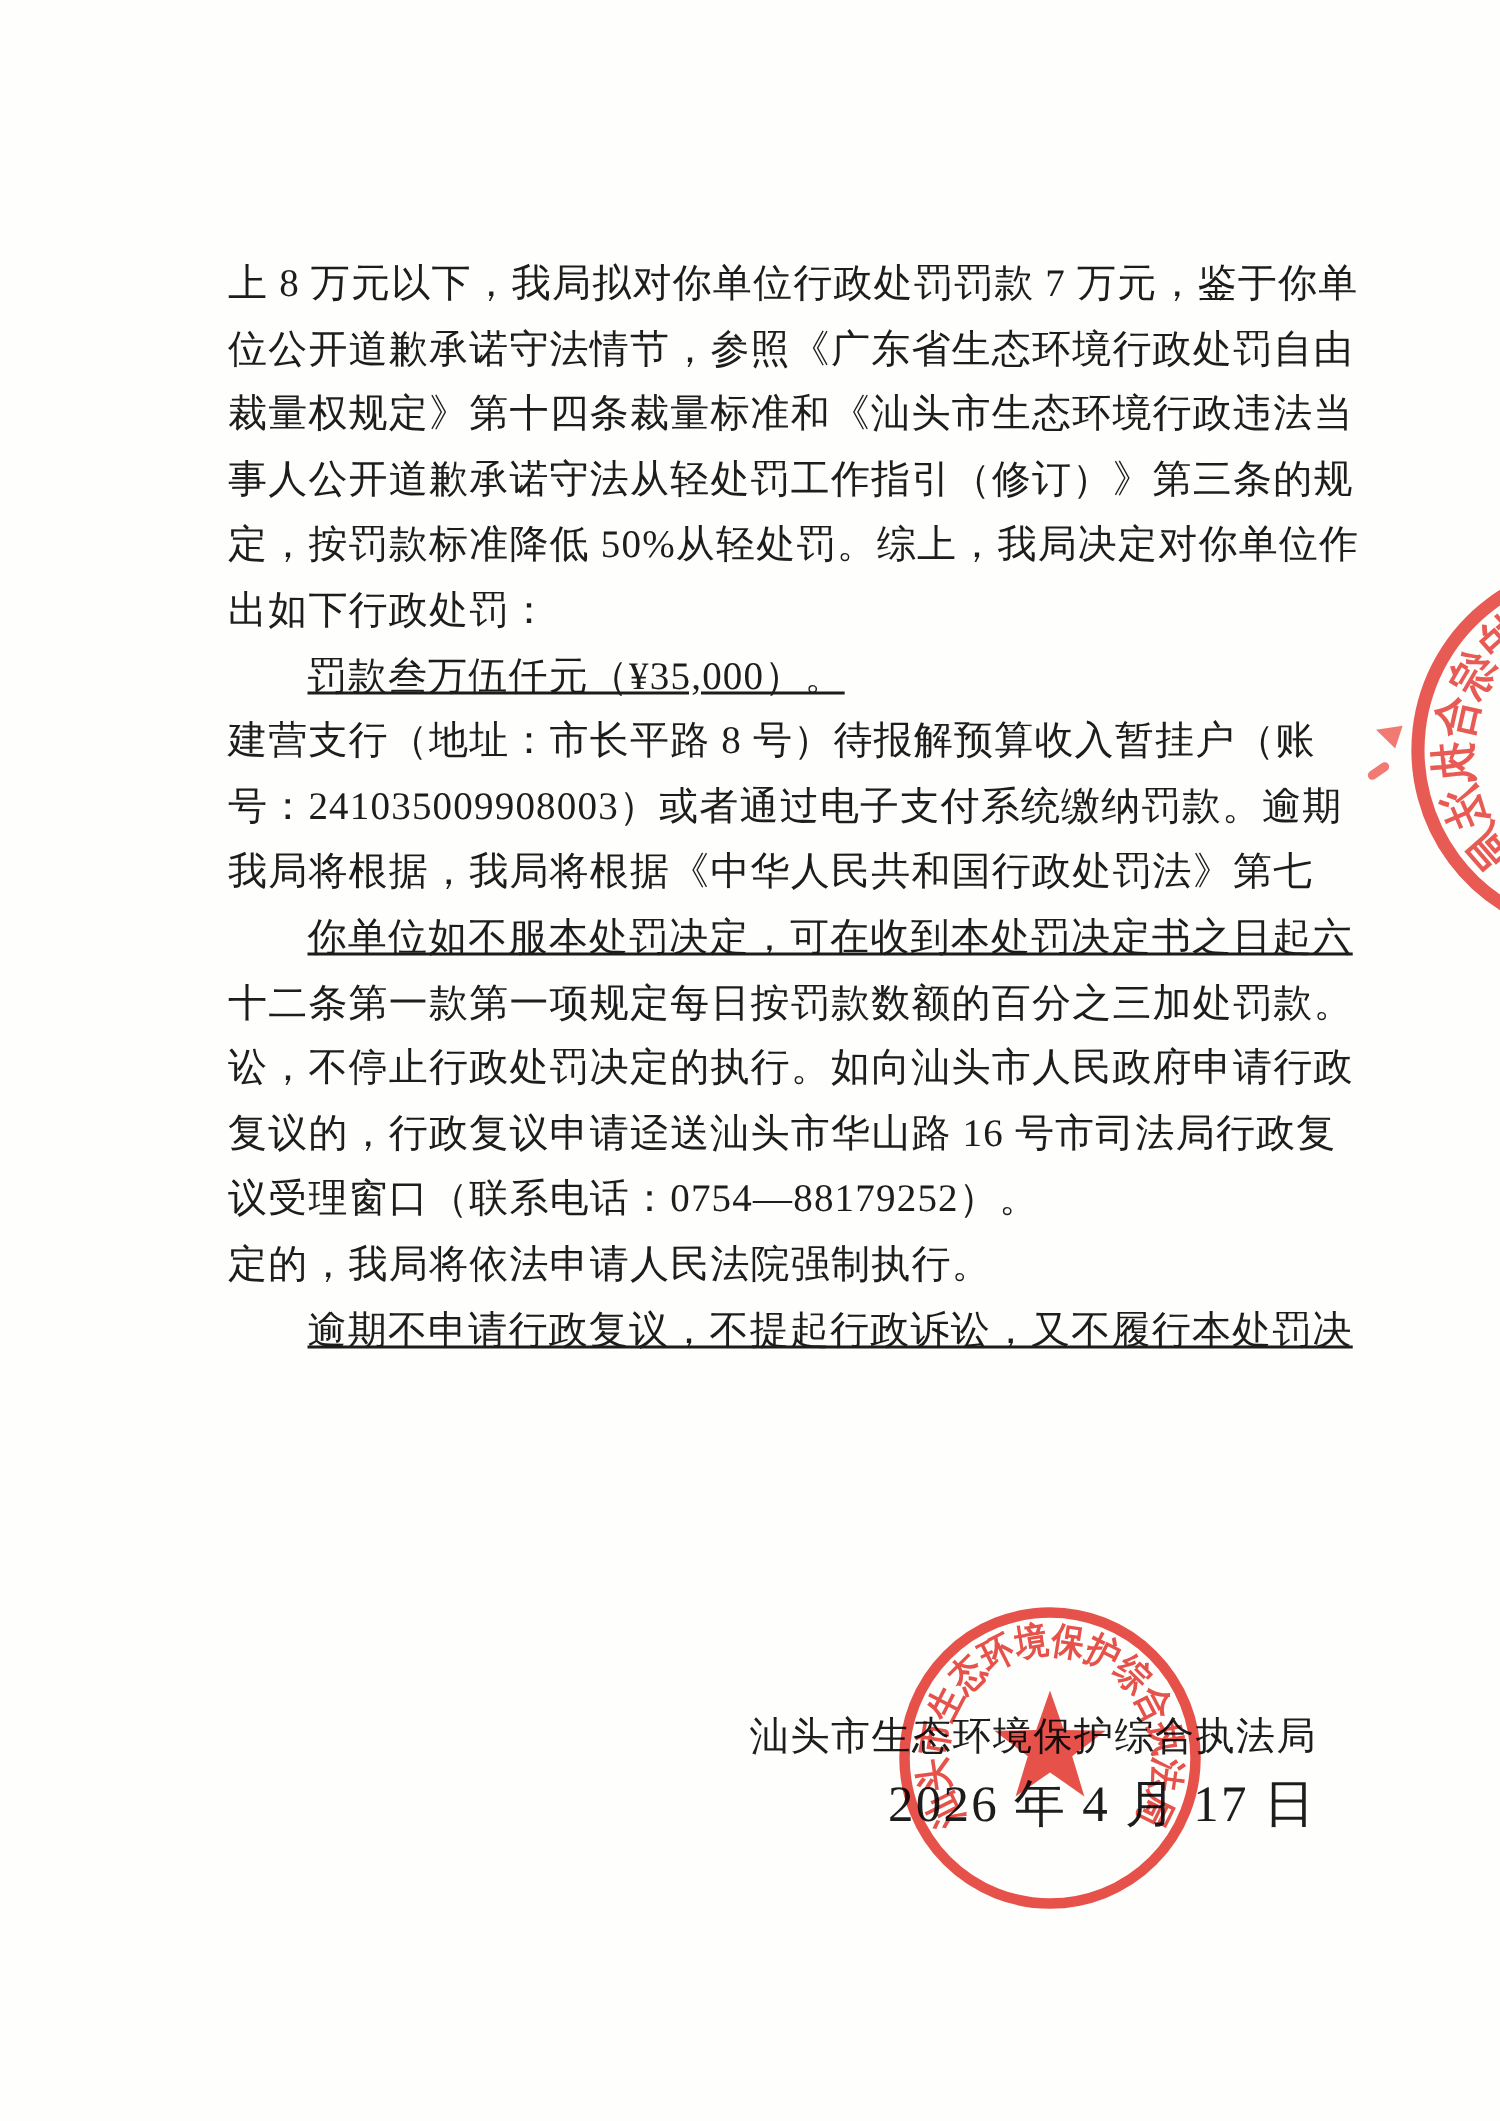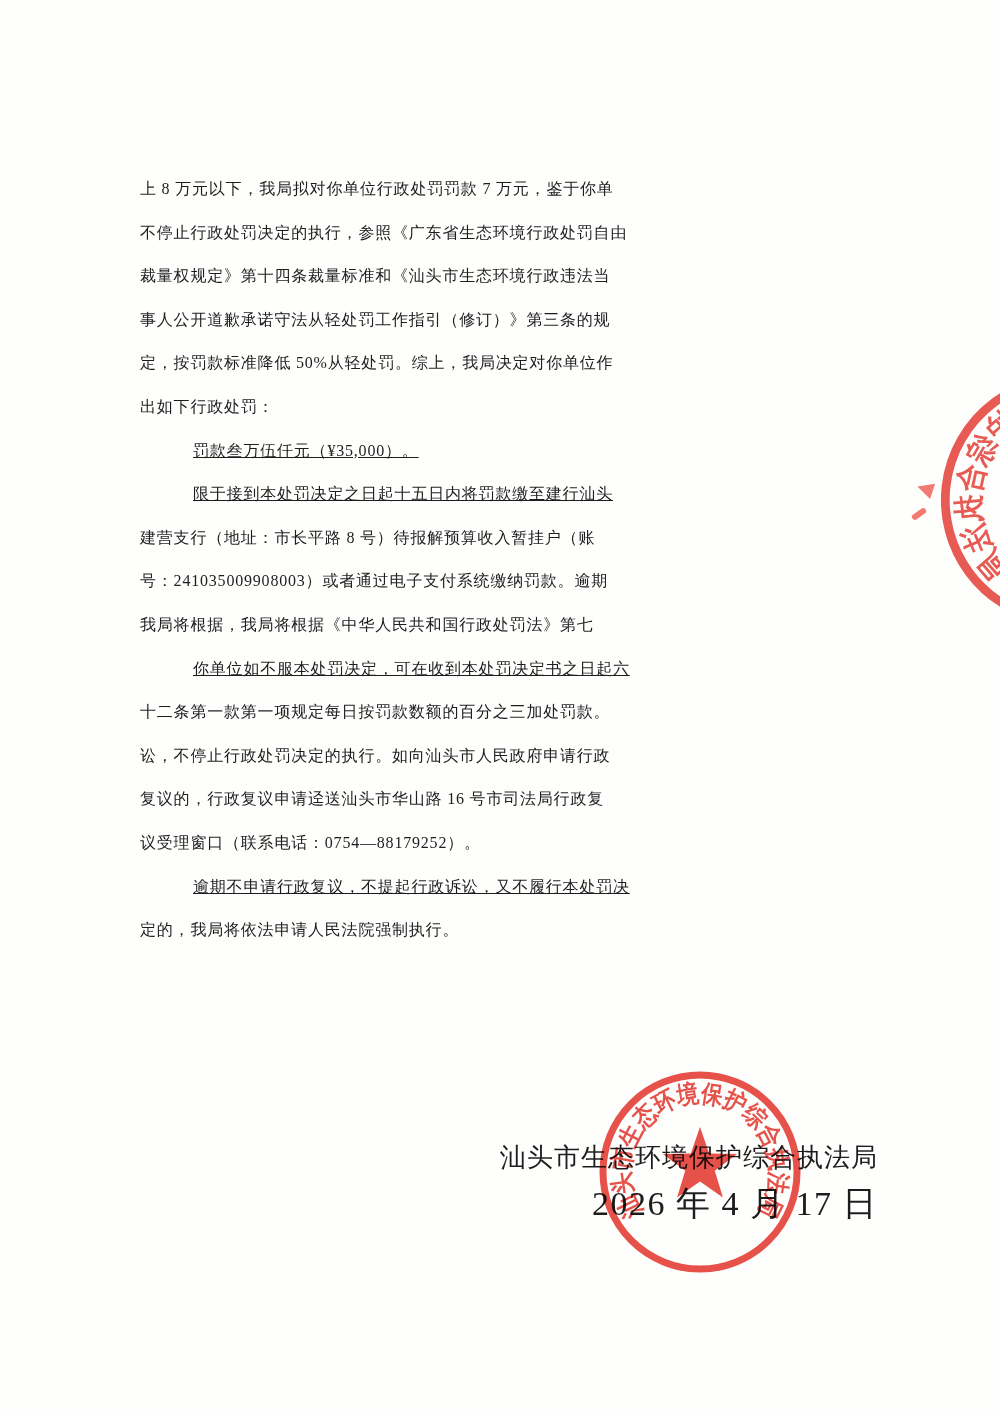--- a/index.html
+++ b/index.html
@@ -14,22 +14,23 @@
     background:#fefefd;
     overflow:hidden;
   }
   
   .doc-body{
     position:absolute;left:140px;top:167px;width:740px;
     color:#1d1d1d;
   }
   .line{
     height:43.6px;line-height:43.6px;
-    font-size:16px;letter-spacing:0.8px;
+    font-size:26px;letter-spacing:0.8px;
     white-space:nowrap;
+    margin-left:12px;
   }
   .line.indent{padding-left:53px;text-decoration:underline;}
   
   .sig-agency{
     position:absolute;left:500px;top:1141px;
     font-size:26px;letter-spacing:1px;line-height:34px;
     color:#1d1d1d;white-space:nowrap;
   }
   .sig-date{
     position:absolute;left:592px;top:1187px;
@@ -65,37 +66,36 @@
     transform:rotate(-35deg);mix-blend-mode:multiply;
   }
 </style>
 </head>
 <body>
 
 <div class="page">
 
   <div class="doc-body">
     <div class="line">上 8 万元以下，我局拟对你单位行政处罚罚款 7 万元，鉴于你单</div>
-    <div class="line">不停止行政处罚决定的执行，参照《广东省生态环境行政处罚自由</div>
+    <div class="line">位公开道歉承诺守法情节，参照《广东省生态环境行政处罚自由</div>
     <div class="line">裁量权规定》第十四条裁量标准和《汕头市生态环境行政违法当</div>
     <div class="line">事人公开道歉承诺守法从轻处罚工作指引（修订）》第三条的规</div>
     <div class="line">定，按罚款标准降低 50%从轻处罚。综上，我局决定对你单位作</div>
     <div class="line">出如下行政处罚：</div>
     <div class="line indent">罚款叁万伍仟元（¥35,000）。</div>
-    <div class="line indent">限于接到本处罚决定之日起十五日内将罚款缴至建行汕头</div>
     <div class="line">建营支行（地址：市长平路 8 号）待报解预算收入暂挂户（账</div>
     <div class="line">号：241035009908003）或者通过电子支付系统缴纳罚款。逾期</div>
     <div class="line">我局将根据，我局将根据《中华人民共和国行政处罚法》第七</div>
     <div class="line indent">你单位如不服本处罚决定，可在收到本处罚决定书之日起六</div>
     <div class="line">十二条第一款第一项规定每日按罚款数额的百分之三加处罚款。</div>
     <div class="line">讼，不停止行政处罚决定的执行。如向汕头市人民政府申请行政</div>
     <div class="line">复议的，行政复议申请迳送汕头市华山路 16 号市司法局行政复</div>
     <div class="line">议受理窗口（联系电话：0754—88179252）。</div>
+    <div class="line">定的，我局将依法申请人民法院强制执行。</div>
     <div class="line indent">逾期不申请行政复议，不提起行政诉讼，又不履行本处罚决</div>
-    <div class="line">定的，我局将依法申请人民法院强制执行。</div>
   </div>
 
   <div class="sig-agency">汕头市生态环境保护综合执法局</div>
   <div class="sig-date">2026 年 4 月 17 日</div>
 
   <svg class="seal-svg main-seal" viewBox="-110 -110 220 220" xmlns="http://www.w3.org/2000/svg">
     <circle cx="0" cy="0" r="97" fill="none" stroke-width="7" stroke="#e5443c"></circle>
     <polygon transform="translate(0,-6)" points="0,-39 9.2,-12.6 37.1,-12.1 14.8,4.8 22.9,31.6 0,15.6 -22.9,31.6 -14.8,4.8 -37.1,-12.1 -9.2,-12.6" fill="#e5443c"></polygon>
     <path id="arcA" d="M -57.3 40.2 A 70 70 0 1 1 57.3 40.2" fill="none"></path>
     <text class="seal-text" fill="#e5443c">

